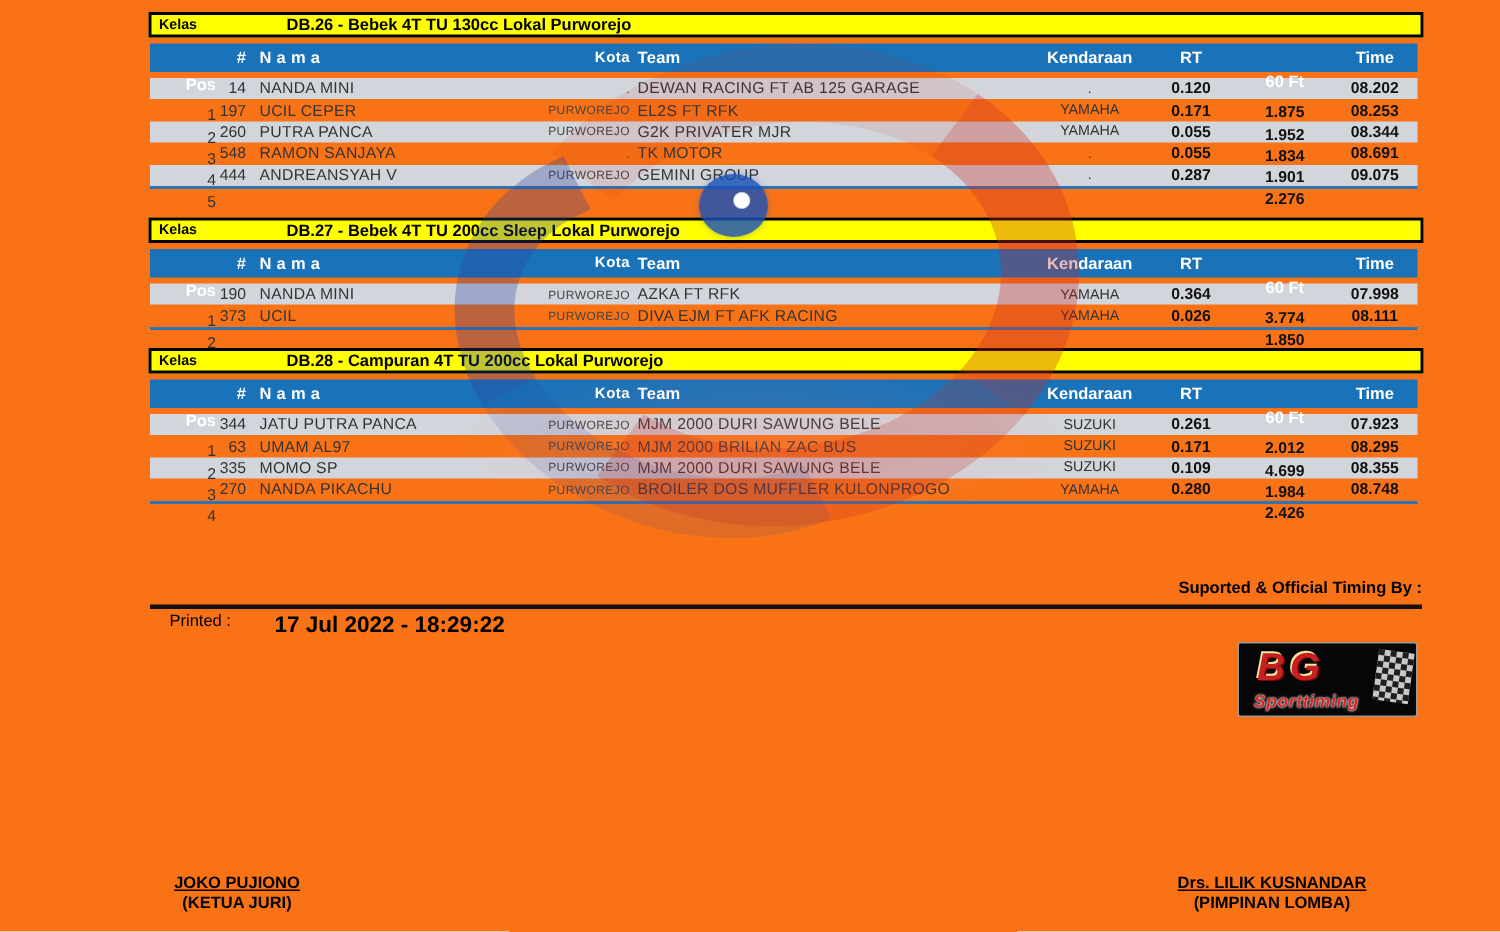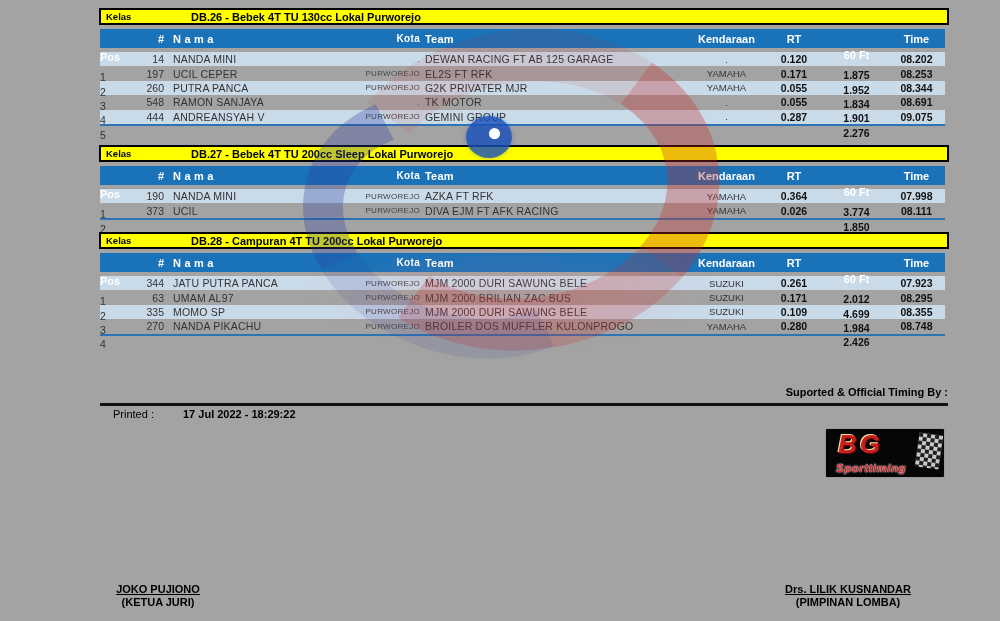--- a/index.html
+++ b/index.html
@@ -1,18 +1,18 @@
 <!DOCTYPE html>
 <html><head>
 <meta charset="utf-8">
 <style>
   * { margin:0; padding:0; box-sizing:border-box; }
   html,body { width:1000px; height:621px; background:#fff; overflow:hidden;
               font-family:"Liberation Sans", sans-serif; }
-  .page { position:relative; width:1000px; height:621px; background:#a3a3a3; }
+  .page { position:relative; width:1000px; height:621px; background:#f97316; }
 
   
   .wm { position:absolute; pointer-events:none; z-index:5; }
   .wm-red { left:330px; top:30px; width:390px; height:320px; border-radius:50%;
     border:52px solid transparent;
     border-right-color:rgba(198,44,40,.32);
     border-top-color:rgba(198,44,40,.10);
     border-bottom-color:rgba(198,44,40,.22);
     transform:rotate(-8deg); }
   .wm-blue { left:300px; top:95px; width:330px; height:260px; border-radius:50%;
@@ -35,37 +35,37 @@
   .ktitle { font-size:11px; }
 
   
   .rtable { position:absolute; left:100px; width:845px; z-index:2; }
   .thead { height:19px; background:#1a72b8; color:#fff; font-weight:bold;
     font-size:11px; display:flex; align-items:center; margin-bottom:4px; }
   .tbody { border-bottom:2px solid #2e74b5; }
   .trow { height:14.4px; display:flex; align-items:center; font-size:10.5px; color:#333; }
   .alt  { background:rgba(205,224,241,.9); }
   .c { display:block; overflow:hidden; white-space:nowrap; }
-  .pos  { width:44px;  text-align:left;margin-top:36px; }
+  .pos  { width:44px;  text-align:right;margin-top:36px; }
   .num  { width:20px;  text-align:right; }
   .nama { width:156px; padding-left:9px; letter-spacing:.2px; }
   .kota { width:100px; text-align:right; font-size:8px; color:#444; letter-spacing:.3px; }
   .team { width:270px; padding-left:5px; letter-spacing:.2px; }
   .ken  { width:73px;  text-align:center; font-size:9.5px; }
   .rt   { width:62px;  text-align:center; font-weight:bold; color:#111; }
   .ft   { width:63px;  text-align:center; font-weight:bold; color:#111;margin-top:32px; }
   .time { width:57px;  text-align:center; font-weight:bold; color:#111; }
   .thead .kota { font-size:10px; color:#fff; }
   .thead .ken, .thead .rt, .thead .ft, .thead .time { font-size:11px; color:#fff; font-weight:bold; }
 
   
   .printline { position:absolute; left:100px; top:403px; width:848px;
     border-top:3px solid #111; z-index:2; }
   .printed { position:absolute; left:113px; top:408px; font-size:11px; font-weight:normal; z-index:2; }
-  .printedval { position:absolute; left:183px; top:408px; font-size:11px; font-weight:bold; z-index:2; }
+  .printedval { position:absolute; left:183px; top:408px; font-size:15px; font-weight:bold; z-index:2; }
   .supported { position:absolute; left:548px; top:386px; width:400px; text-align:right;
     font-size:11px; font-weight:bold; z-index:2; }
   .logo { position:absolute; left:825px; top:428px; width:120px; height:50px;
     background:#060608; border:1px solid #999; border-radius:2px; z-index:2; overflow:hidden;padding-left:24px; }
   .logo-bg { position:absolute; left:12px; top:0px; font-size:26px; font-style:italic;
     font-weight:800; letter-spacing:3px; color:#c81f1f;
     text-shadow:1px 1px 0 #6d0a0a, -1px -1px 0 #f5e6a0; }
   .logo-sub { position:absolute; left:10px; bottom:3px; font-size:11.5px; font-style:italic;
     font-weight:bold; color:#d22626; letter-spacing:.5px;
     text-shadow:0 0 2px #fff, 0 0 1px #fff; }

